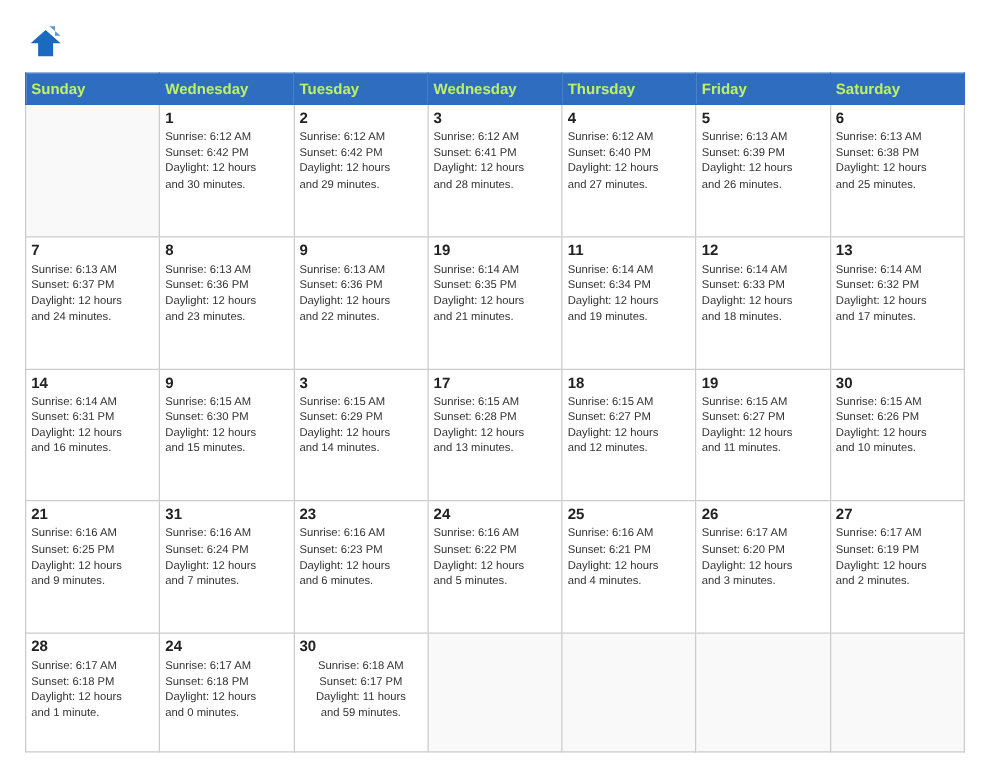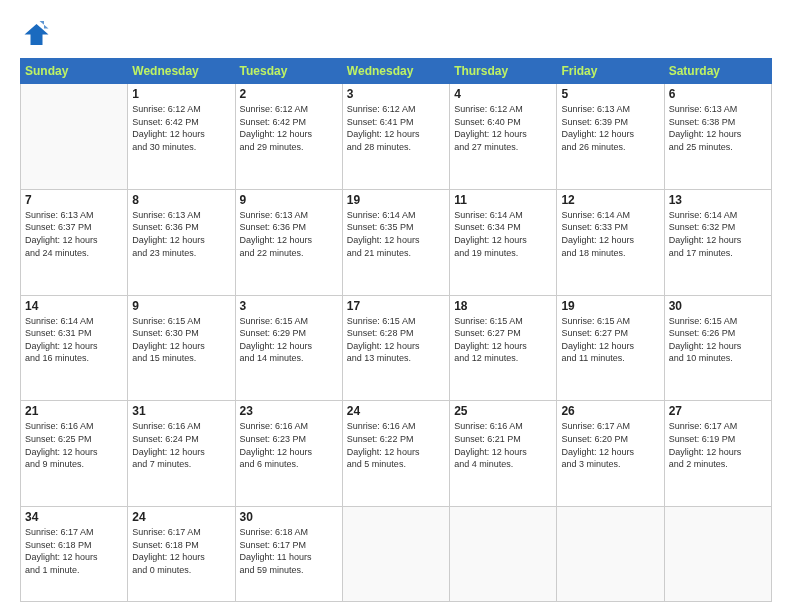--- a/index.html
+++ b/index.html
@@ -321,36 +321,36 @@
           <td>
             <span class="day-num">27</span>
             <div class="day-info" style="white-space: pre-line;">Sunrise: 6:17 AM
 Sunset: 6:19 PM
 Daylight: 12 hours
 and 2 minutes.</div>
           </td>
         </tr>
         <tr>
           <td>
-            <span class="day-num">34</span>
+            <span class="day-num">28</span>
             <div class="day-info" style="white-space: pre-line;">Sunrise: 6:17 AM
 Sunset: 6:18 PM
 Daylight: 12 hours
 and 1 minute.</div>
           </td>
           <td>
             <span class="day-num">24</span>
             <div class="day-info" style="white-space: pre-line;">Sunrise: 6:17 AM
 Sunset: 6:18 PM
 Daylight: 12 hours
 and 0 minutes.</div>
           </td>
           <td>
             <span class="day-num">30</span>
-            <div class="day-info" style="white-space: pre-line;">Sunrise: 6:18 AM
+            <div class="day-info" style="white-space: pre-line; text-align: center;">Sunrise: 6:18 AM
 Sunset: 6:17 PM
 Daylight: 11 hours
 and 59 minutes.</div>
           </td>
           <td class="empty"></td>
           <td class="empty"></td>
           <td class="empty"></td>
           <td class="empty"></td>
         </tr>
       </tbody>

